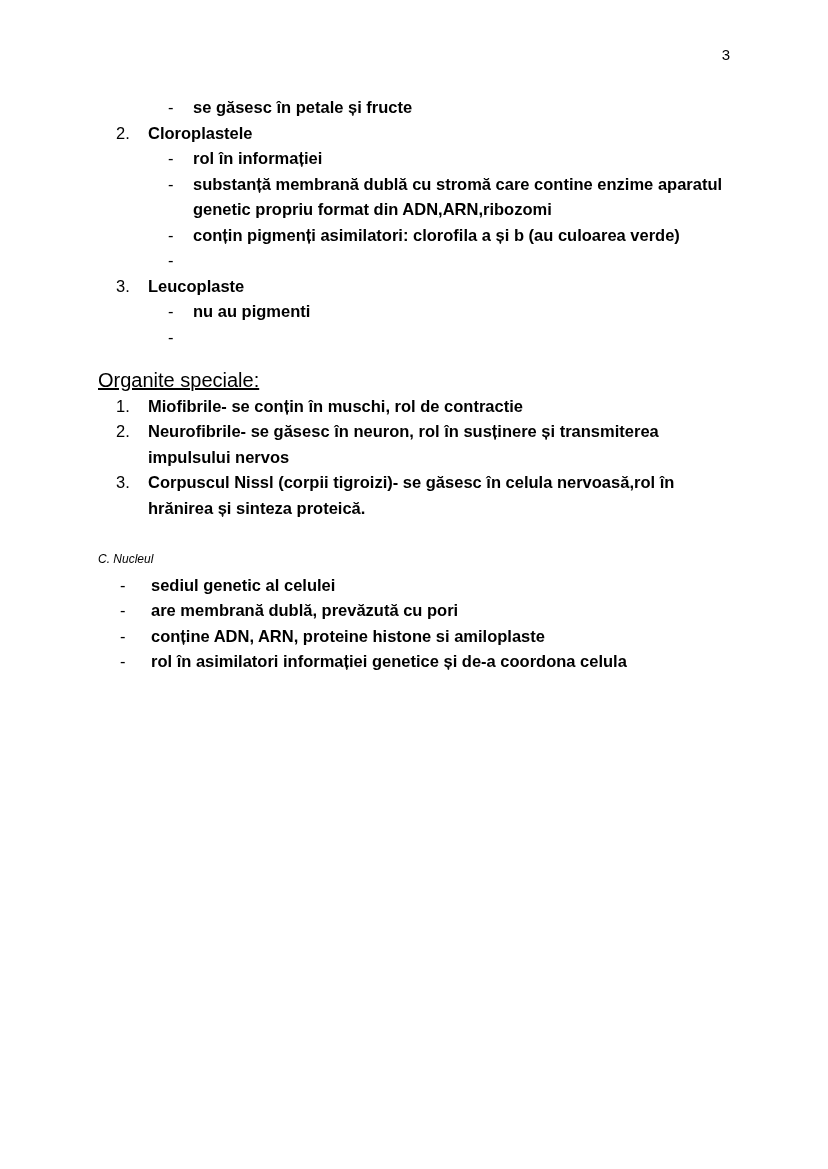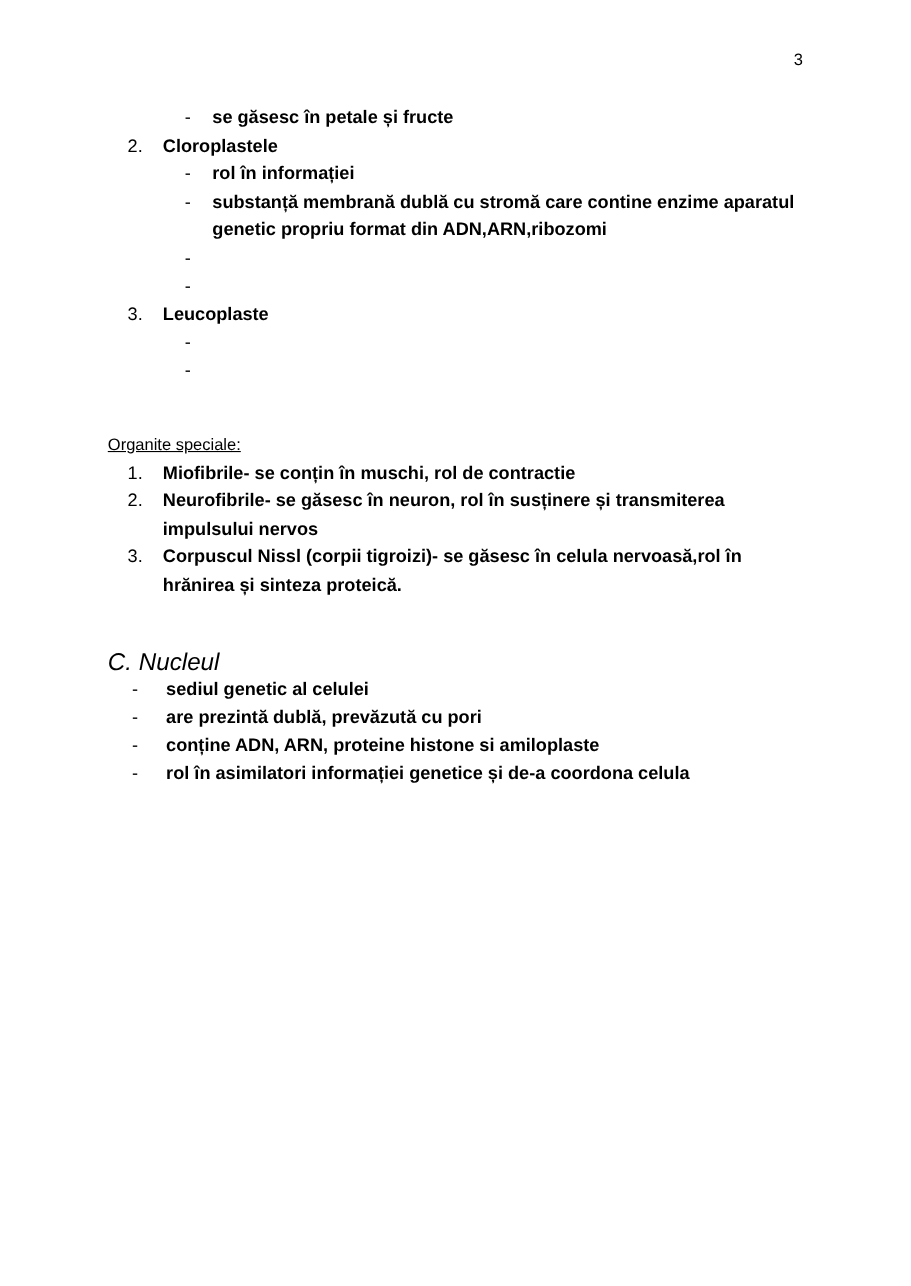--- a/index.html
+++ b/index.html
@@ -64,30 +64,30 @@
     width: 25px;
   }
   
   .lvl2b {
     padding-left: 22px;
   }
   .lvl2b > .marker {
     width: 31px;
   }
   .section-heading {
-    font-size: 15px;
+    font-size: 20px;
     line-height: 25.5px;
     text-decoration: underline;
-    margin-top: 42px;
+    margin-top: 18px;
   }
   .section-heading-italic {
-    font-size: 22px;
+    font-size: 12px;
     line-height: 25.5px;
     font-style: italic;
-    margin-top: 44px;
+    margin-top: 26px;
     padding-left: 0px;
   }
 </style>
 </head>
 <body>
 
 <div class="page">
 
   <div class="page-number">3</div>
 
@@ -108,33 +108,35 @@
       <span class="text">rol în informației</span>
     </div>
 
     <div class="row lvl2">
       <span class="marker">-</span>
       <span class="text">substanță membrană dublă cu stromă care contine enzime aparatul genetic propriu format din ADN,ARN,ribozomi</span>
     </div>
 
     <div class="row lvl2">
       <span class="marker">-</span>
+      <span class="text">conțin pigmenți asimilatori: clorofila a și b (au culoarea verde)</span>
     </div>
 
     <div class="row lvl2">
       <span class="marker">-</span>
     </div>
 
     <div class="row lvl1">
       <span class="marker">3.</span>
       <span class="text">Leucoplaste</span>
     </div>
 
     <div class="row lvl2">
       <span class="marker">-</span>
+      <span class="text">nu au pigmenti</span>
     </div>
 
     <div class="row lvl2">
       <span class="marker">-</span>
     </div>
 
     <div class="section-heading">
       <span>Organite speciale:</span>
     </div>
 
@@ -157,21 +159,21 @@
       <span>C. Nucleul</span>
     </div>
 
     <div class="row lvl2b">
       <span class="marker">-</span>
       <span class="text">sediul genetic al celulei</span>
     </div>
 
     <div class="row lvl2b">
       <span class="marker">-</span>
-      <span class="text">are prezintă dublă, prevăzută cu pori</span>
+      <span class="text">are membrană dublă, prevăzută cu pori</span>
     </div>
 
     <div class="row lvl2b">
       <span class="marker">-</span>
       <span class="text">conține ADN, ARN, proteine histone si amiloplaste</span>
     </div>
 
     <div class="row lvl2b">
       <span class="marker">-</span>
       <span class="text">rol în asimilatori informației genetice și de-a coordona celula</span>

